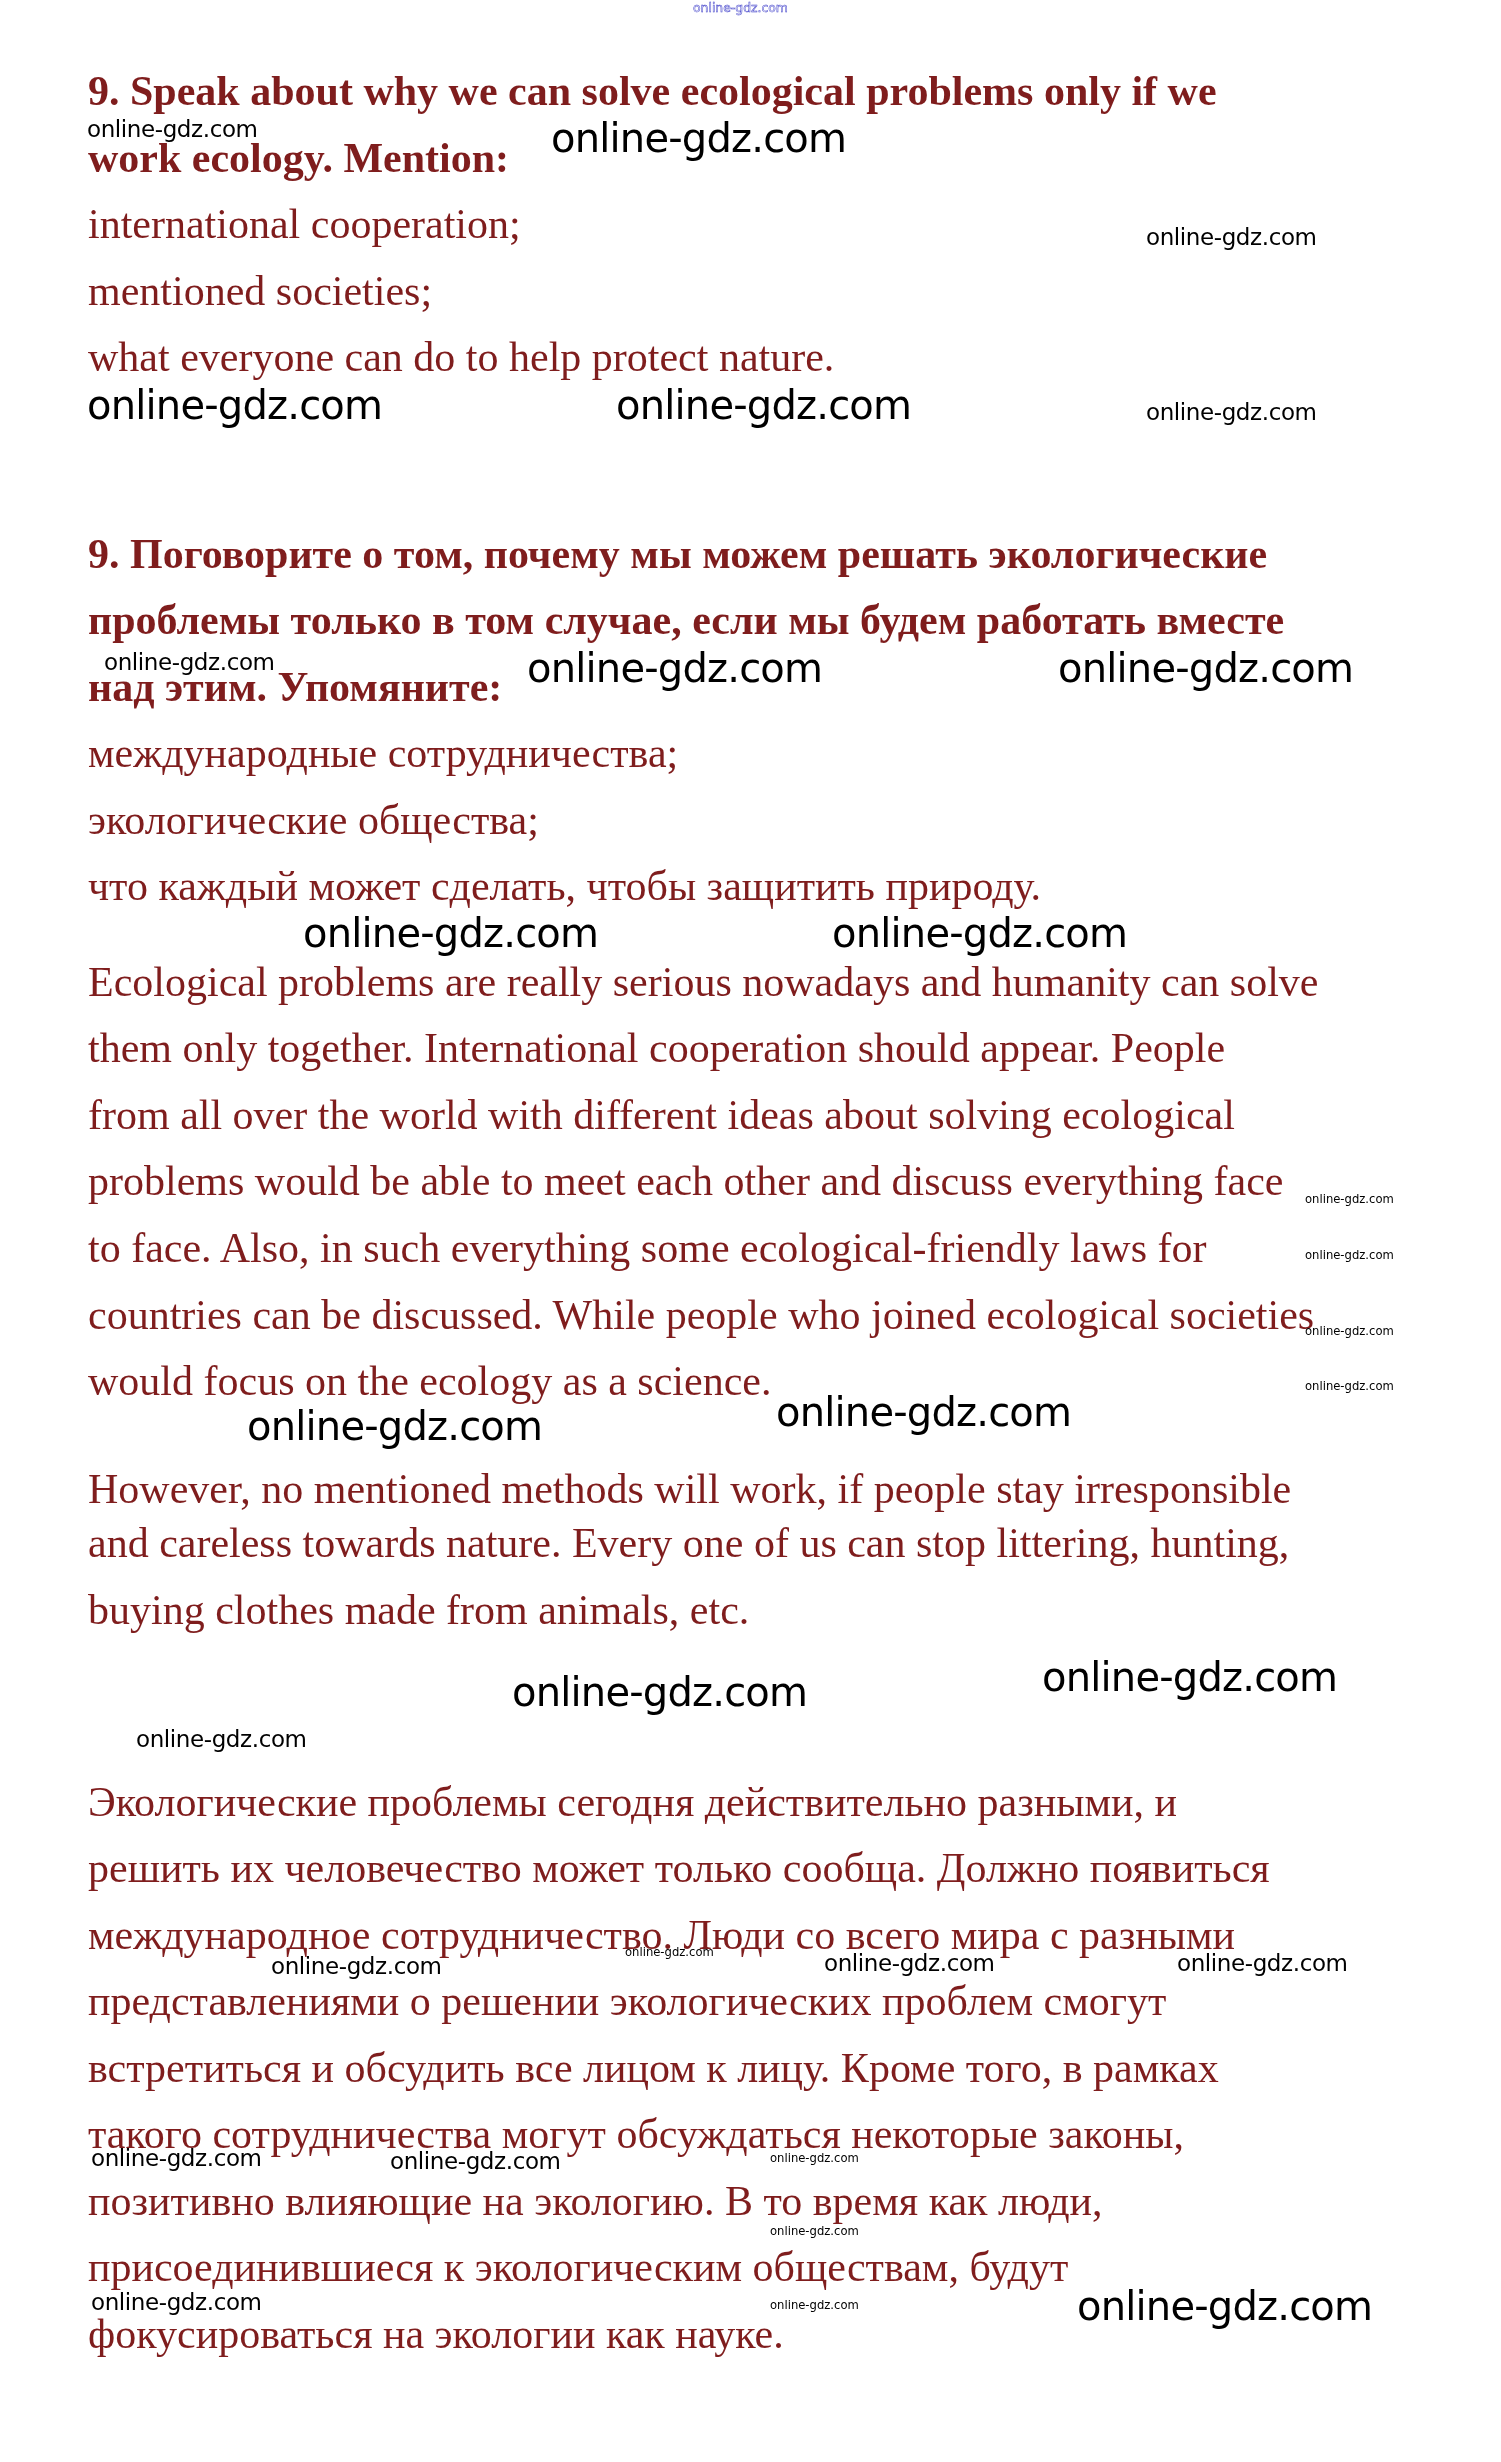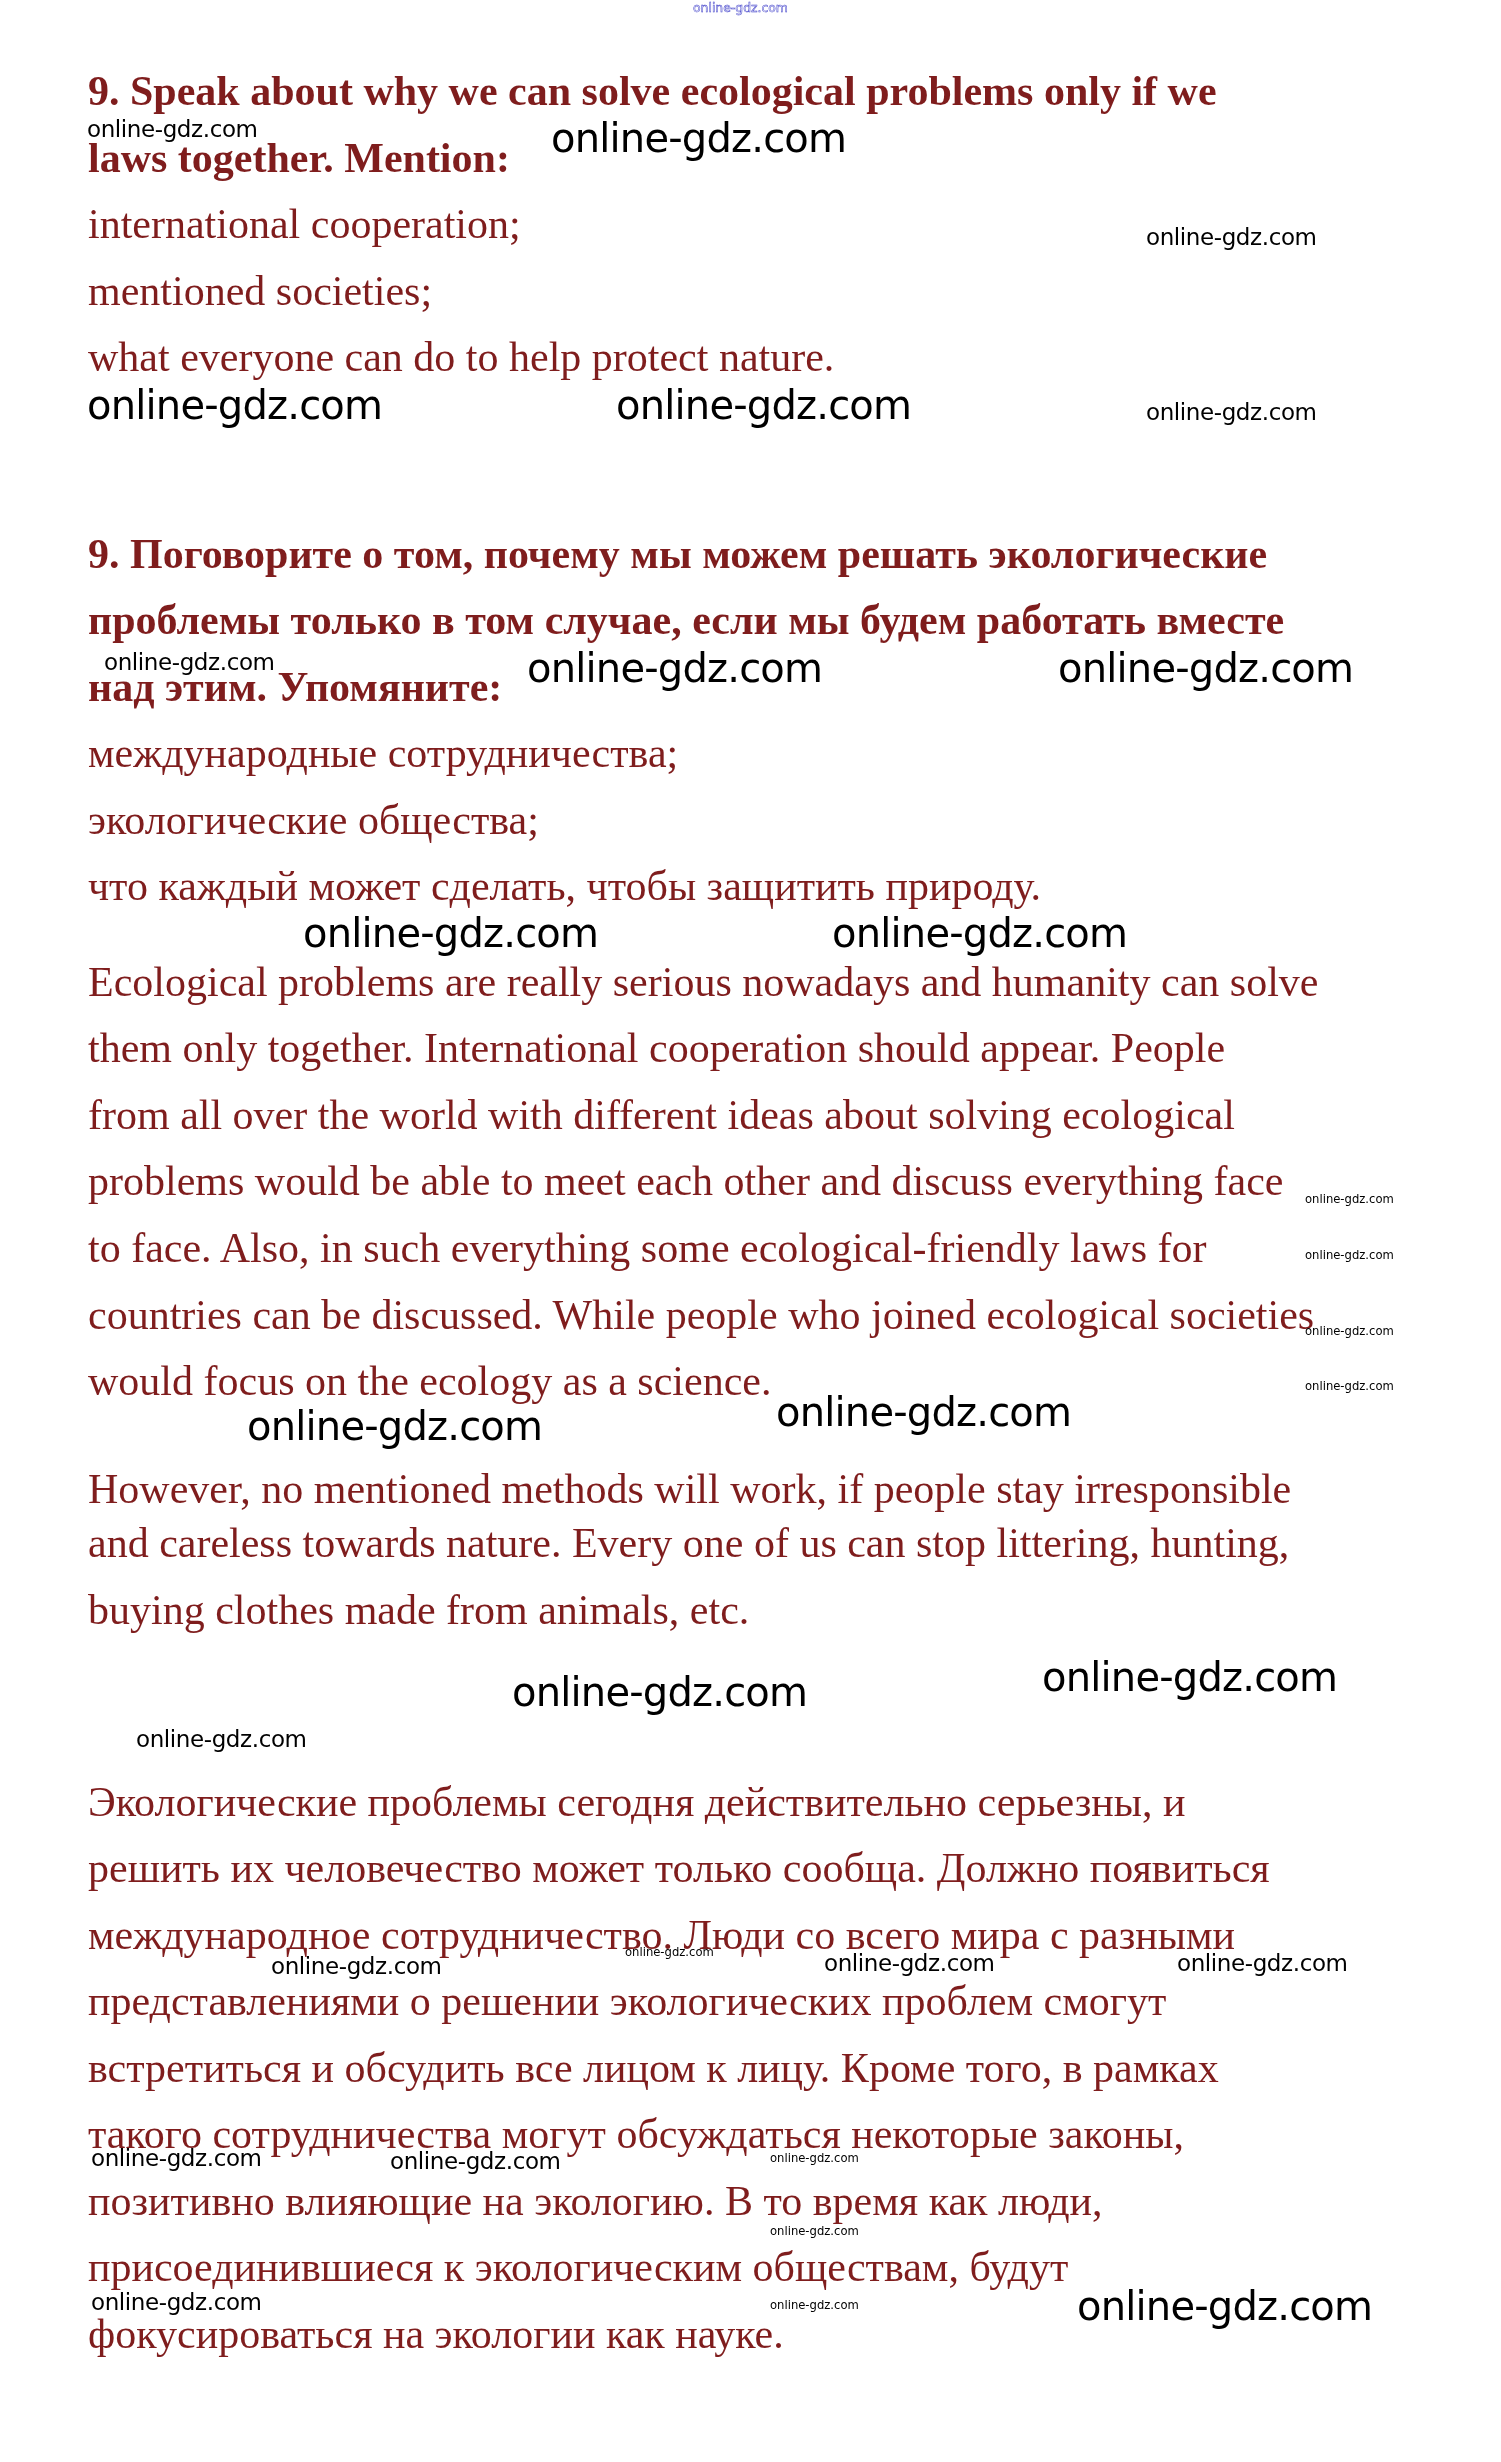--- a/index.html
+++ b/index.html
@@ -26,21 +26,21 @@
 </style>
 </head>
 <body>
 
 <div class="page">
 
   <div class="wm top" style="left:693px; top:1.5px;">online-gdz.com</div>
 
   <div>
     <div class="line bold" style="top:68px;">9. Speak about why we can solve ecological problems only if we</div>
-    <div class="line bold" style="top:135px;">laws together. Mention:</div>
+    <div class="line bold" style="top:135px;">work ecology. Mention:</div>
     <div class="line" style="top:201px;">international cooperation;</div>
     <div class="line" style="top:268px;">mentioned societies;</div>
     <div class="line" style="top:334px;">what everyone can do to help protect nature.</div>
   </div>
 
   <div>
     <div class="line bold" style="top:531px;">9. Поговорите о том, почему мы можем решать экологические</div>
     <div class="line bold" style="top:597px;">проблемы только в том случае, если мы будем работать вместе</div>
     <div class="line bold" style="top:664px;">над этим. Упомяните:</div>
     <div class="line" style="top:730px;">международные сотрудничества;</div>
@@ -55,21 +55,21 @@
     <div class="line" style="top:1158px;">problems would be able to meet each other and discuss everything face</div>
     <div class="line" style="top:1225px;">to face. Also, in such everything some ecological-friendly laws for</div>
     <div class="line" style="top:1292px;">countries can be discussed. While people who joined ecological societies</div>
     <div class="line" style="top:1358px;">would focus on the ecology as a science.</div>
     <div class="line" style="top:1454px;margin-top:12px;">However, no mentioned methods will work, if people stay irresponsible</div>
     <div class="line" style="top:1520px;">and careless towards nature. Every one of us can stop littering, hunting,</div>
     <div class="line" style="top:1587px;">buying clothes made from animals, etc.</div>
   </div>
 
   <div>
-    <div class="line" style="top:1779px;">Экологические проблемы сегодня действительно серьезны, и</div>
+    <div class="line" style="top:1779px;">Экологические проблемы сегодня действительно разными, и</div>
     <div class="line" style="top:1845px;">решить их человечество может только сообща. Должно появиться</div>
     <div class="line" style="top:1912px;">международное сотрудничество. Люди со всего мира с разными</div>
     <div class="line" style="top:1978px;">представлениями о решении экологических проблем смогут</div>
     <div class="line" style="top:2045px;">встретиться и обсудить все лицом к лицу. Кроме того, в рамках</div>
     <div class="line" style="top:2111px;">такого сотрудничества могут обсуждаться некоторые законы,</div>
     <div class="line" style="top:2178px;">позитивно влияющие на экологию. В то время как люди,</div>
     <div class="line" style="top:2244px;">присоединившиеся к экологическим обществам, будут</div>
     <div class="line" style="top:2311px;">фокусироваться на экологии как науке.</div>
   </div>
 

